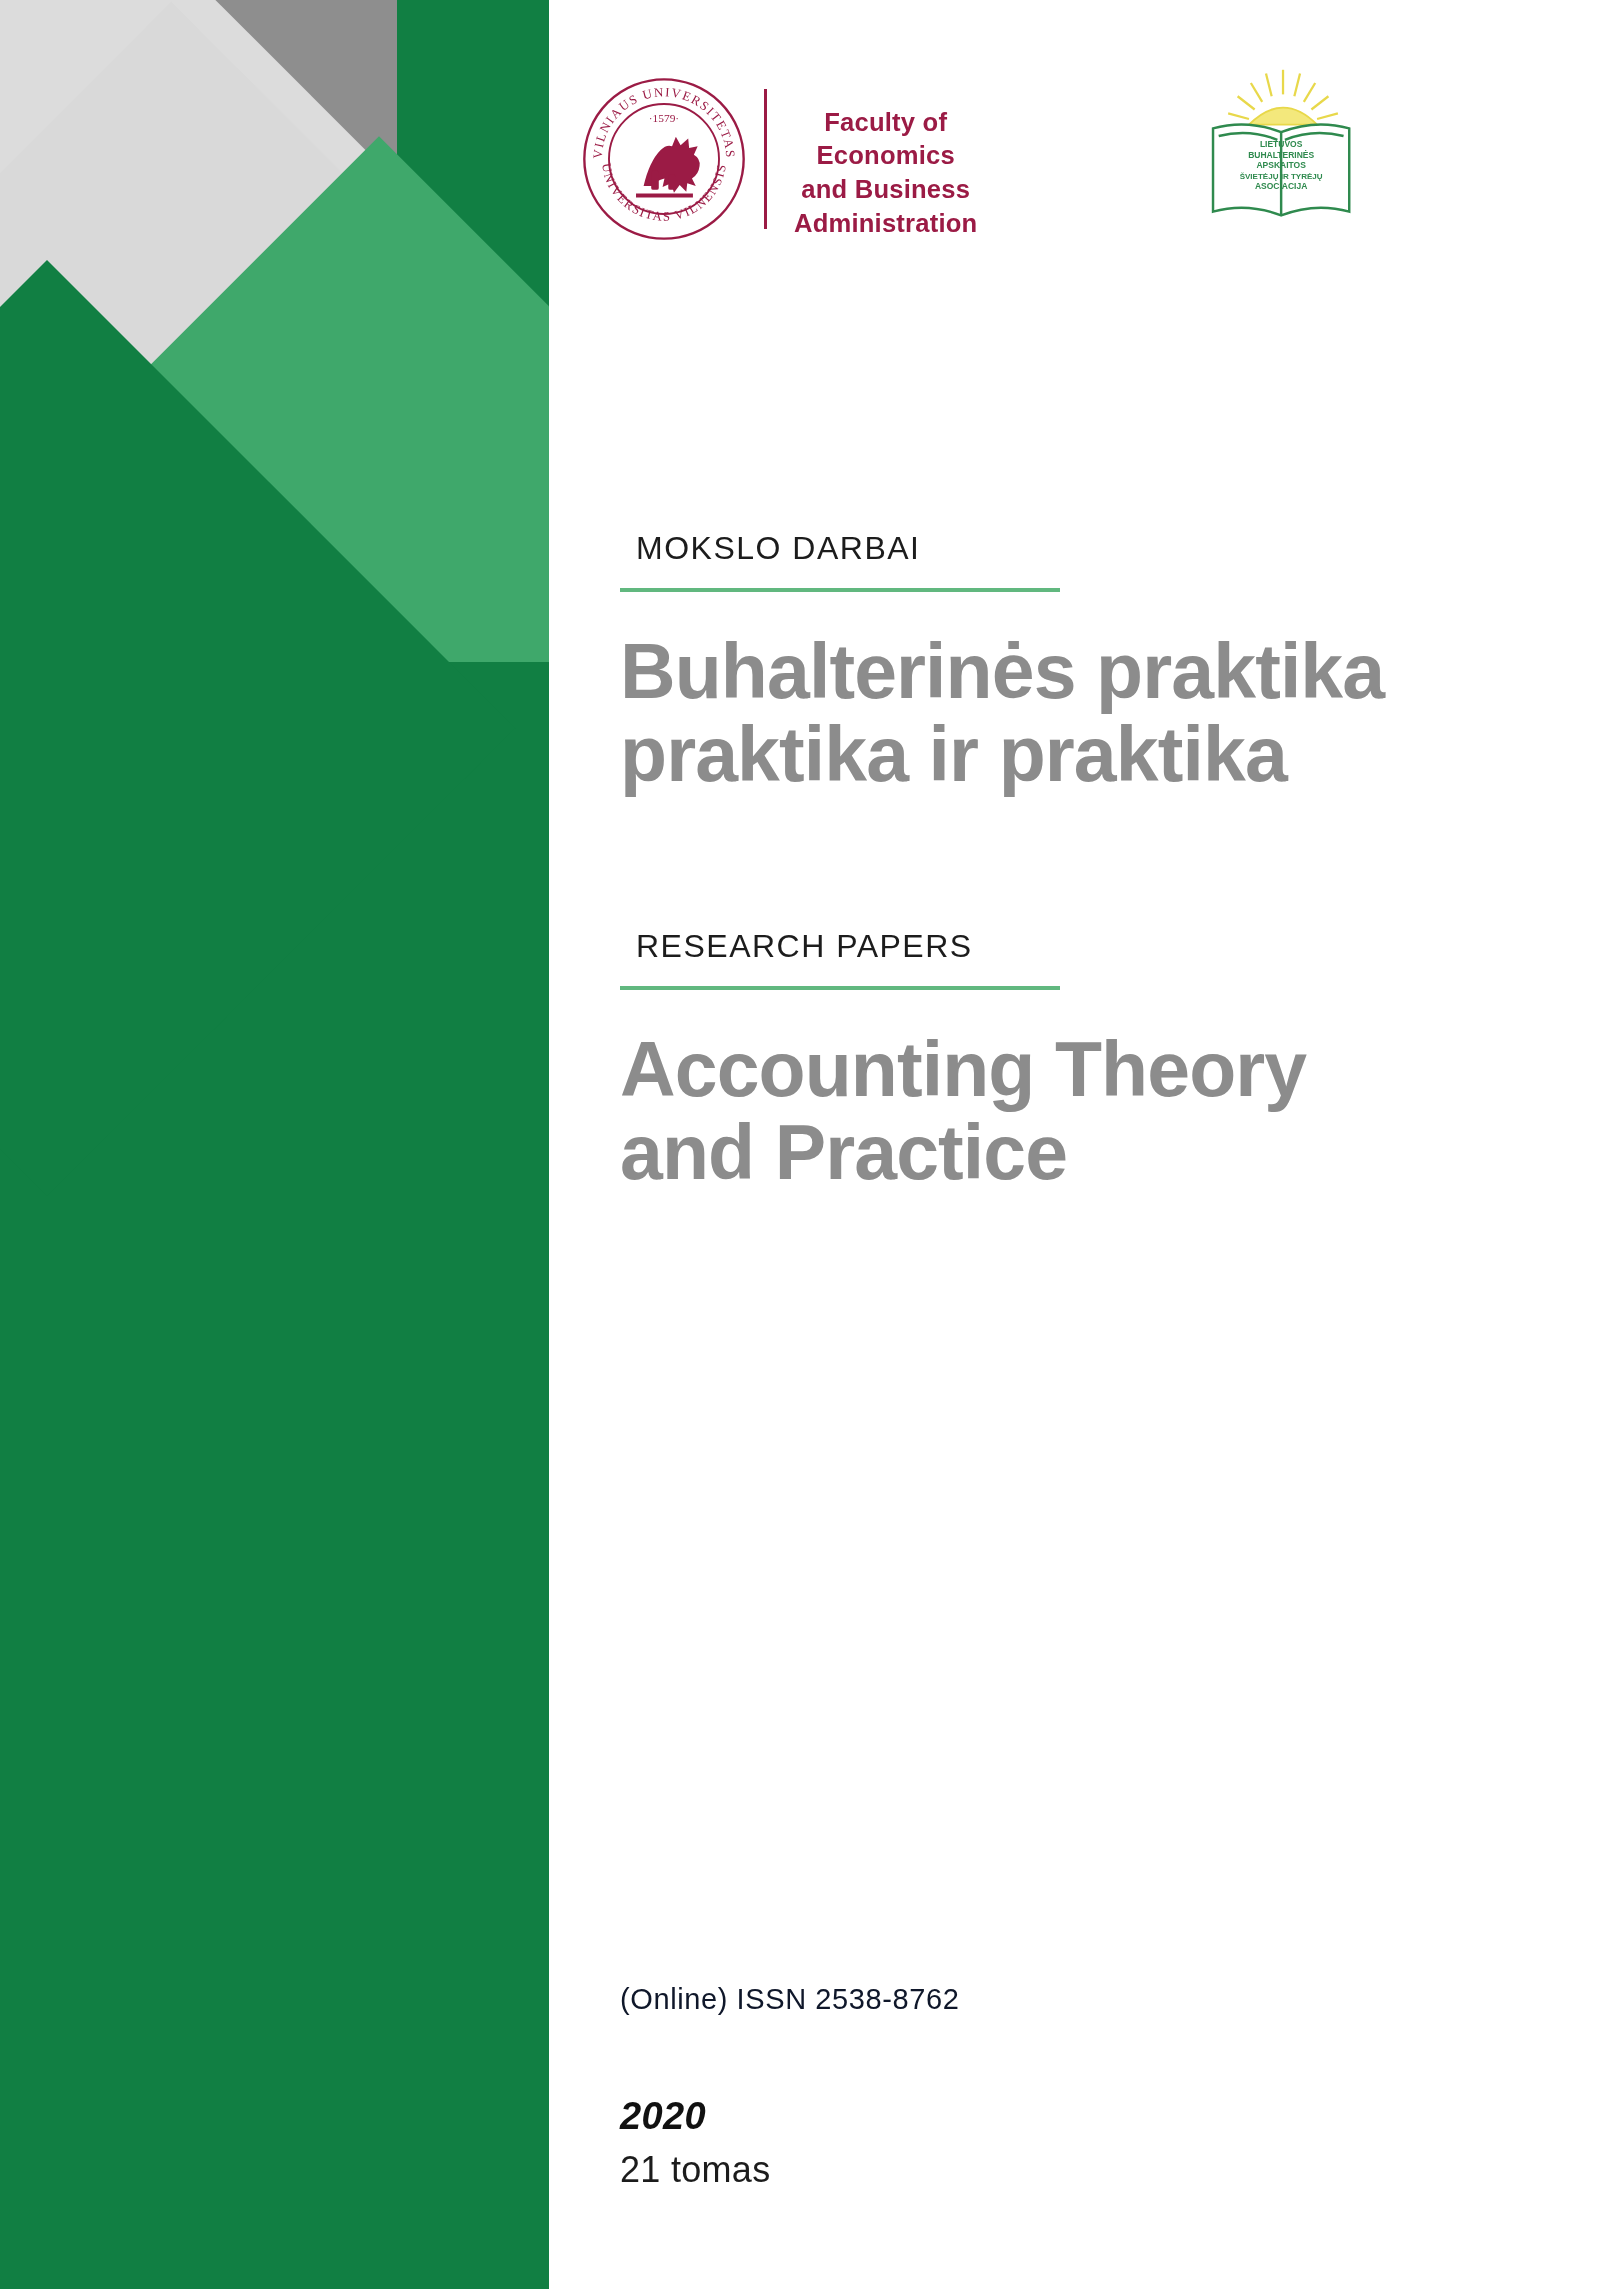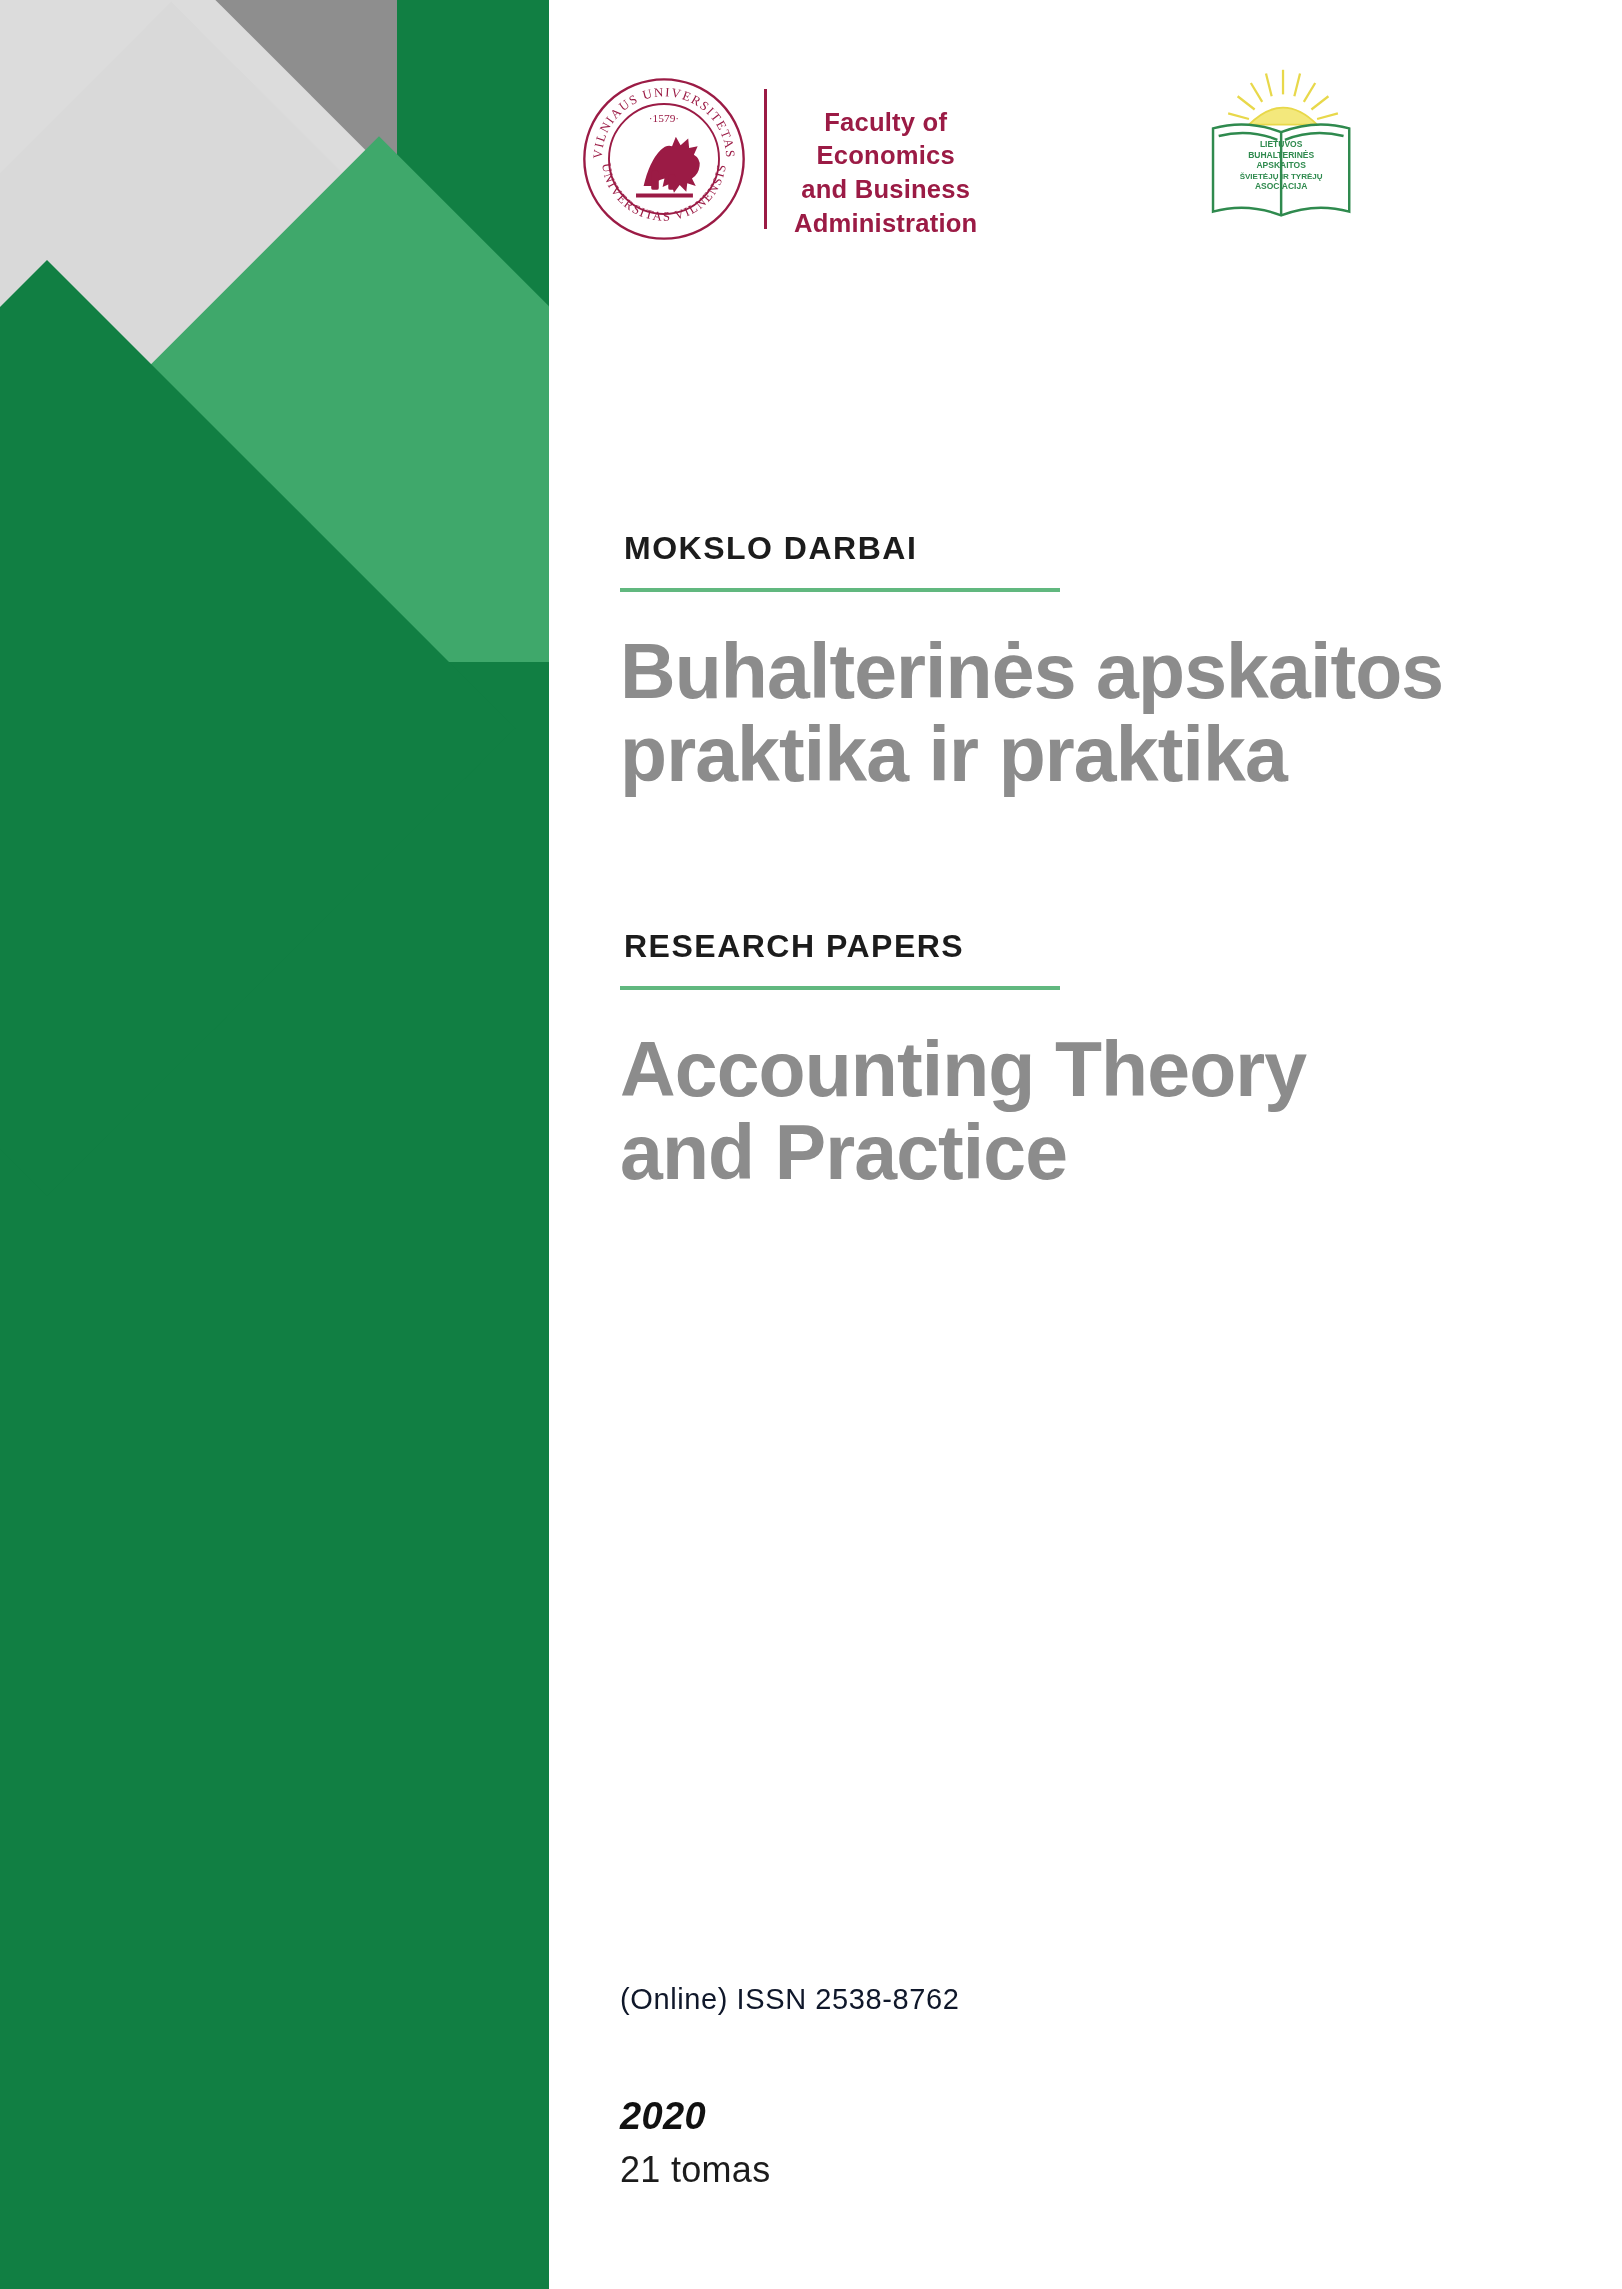--- a/index.html
+++ b/index.html
@@ -144,24 +144,24 @@
 
   
   .main {
     position: absolute;
     left: 620px;
     top: 530px;
     width: 946px;
   }
   .kicker {
     font-size: 32px;
-    font-weight: bold;
+    font-weight: normal;
     color: #1c1c1c;
     letter-spacing: 1.5px;
-    margin: 0 0 21px 4px;
+    margin: 0 0 21px 16px;
   }
   .rule {
     width: 440px;
     height: 3.8px;
     background: #61b87f;
     margin: 0 0 38px 0;
   }
   .big-title {
     font-size: 77px;
     line-height: 1.08;
@@ -277,21 +277,21 @@
         <text x="90" y="119" font-size="8.5">ŠVIETĖJŲ IR TYRĖJŲ</text>
         <text x="90" y="130" font-size="9">ASOCIACIJA</text>
       </g>
     </svg>
   </div>
 
   <div class="main">
     <div class="kicker">MOKSLO DARBAI</div>
     <div class="rule"></div>
     <div class="big-title">
-      <div>Buhalterinės apskaitos</div>
+      <div>Buhalterinės praktika</div>
       <div>praktika ir praktika</div>
     </div>
 
     <div class="block-gap"></div>
 
     <div class="kicker">RESEARCH PAPERS</div>
     <div class="rule"></div>
     <div class="big-title">
       <div>Accounting Theory</div>
       <div>and Practice</div>

